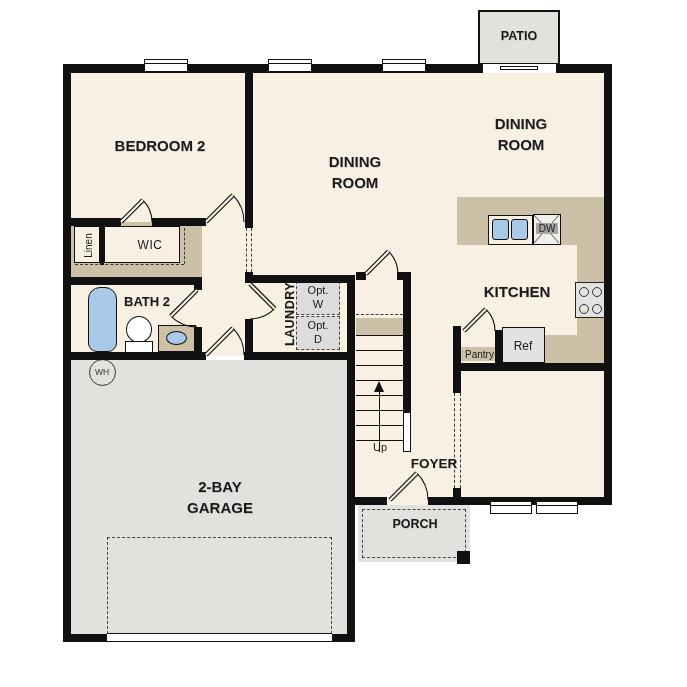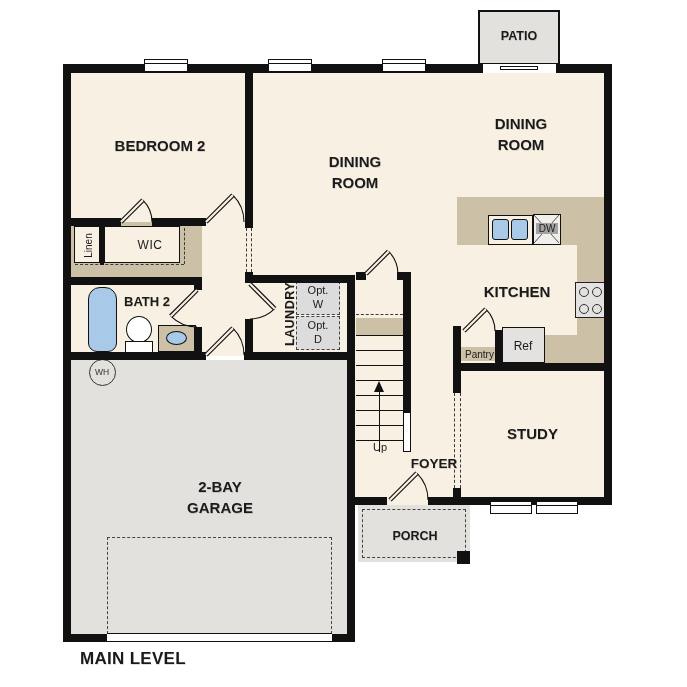--- a/index.html
+++ b/index.html
@@ -99,21 +99,21 @@
   <div class="lbl normal" style="left:366px;top:440px;width:28px;font-size:11px">Up</div>
   <div class="abs" style="left:403px;top:412px;width:8px;height:40px;background:#fff;border:1px solid #111"></div>
 
   <div class="abs circle" style="left:89px;top:359px;width:27px;height:27px;border:1.5px solid #333">
     <span class="abs lbl normal" style="left:0;top:7px;width:24px;font-size:8.5px;color:#333">WH</span>
   </div>
 
   <div class="gray" style="left:358px;top:505px;width:112px;height:57px"></div>
   <div class="abs" style="left:362px;top:509px;width:104px;height:49px;border:1.5px dashed #444"></div>
   <div class="wall" style="left:457px;top:551px;width:13px;height:13px"></div>
-  <div class="lbl" style="left:370px;top:528px;width:90px;font-size:12.5px">PORCH</div>
+  <div class="lbl" style="left:370px;top:516px;width:90px;font-size:12.5px">PORCH</div>
 
   <div class="abs" style="left:107px;top:537px;width:225px;height:97px;border:1.5px dashed #444;border-bottom:none"></div>
 
   <div class="wall" style="left:63px;top:64px;width:549px;height:9px"></div>
   <div class="wall" style="left:63px;top:64px;width:8px;height:578px"></div>
   <div class="wall" style="left:604px;top:64px;width:8px;height:441px"></div>
   <div class="wall" style="left:355px;top:497px;width:257px;height:8px"></div>
   <div class="wall" style="left:63px;top:634px;width:292px;height:8px"></div>
   <div class="wall" style="left:347px;top:275px;width:8px;height:367px"></div>
   <div class="wall" style="left:245px;top:64px;width:8px;height:164px"></div>
@@ -202,22 +202,20 @@
     <line x1="3" y1="42" x2="29.9" y2="15.1" stroke="#111" stroke-width="4.5"></line>
     <line x1="3" y1="42" x2="29.9" y2="15.1" stroke="#f7f0e3" stroke-width="2.2"></line>
   </svg>
 
   <div class="lbl" style="left:75px;top:136px;width:170px;font-size:15px">BEDROOM 2</div>
   <div class="lbl" style="left:300px;top:151px;width:110px;font-size:15px;line-height:1.4">DINING
 ROOM</div>
   <div class="lbl" style="left:470px;top:113px;width:102px;font-size:15px;line-height:1.4">DINING
 ROOM</div>
   <div class="lbl" style="left:460px;top:282px;width:114px;font-size:15px">KITCHEN</div>
-  <div class="lbl" style="left:475px;top:424px;width:115px;font-size:15px">STUDY</div>
   <div class="lbl" style="left:405px;top:455px;width:58px;font-size:13.5px">FOYER</div>
   <div class="lbl rot" style="left:250px;top:306px;width:80px;height:16px;font-size:12.5px;letter-spacing:.5px">LAUNDRY</div>
   <div class="lbl" style="left:116px;top:293px;width:62px;font-size:13px">BATH 2</div>
   <div class="lbl" style="left:150px;top:476px;width:140px;font-size:15px;line-height:1.4">2-BAY
 GARAGE</div>
 
-  <div class="lbl" style="left:80px;top:648px;width:200px;font-size:17px;text-align:left;letter-spacing:.3px">MAIN LEVEL</div>
 
 </div>
 
 </body></html>

